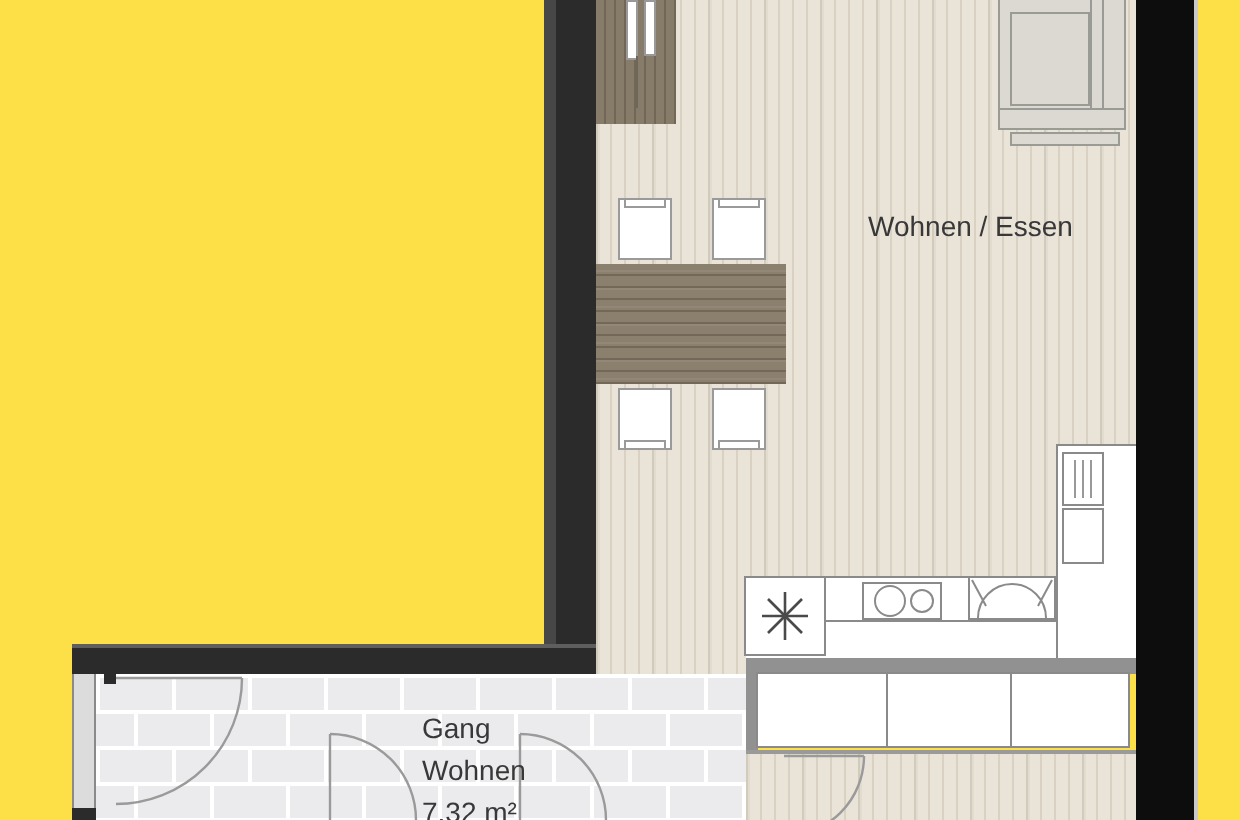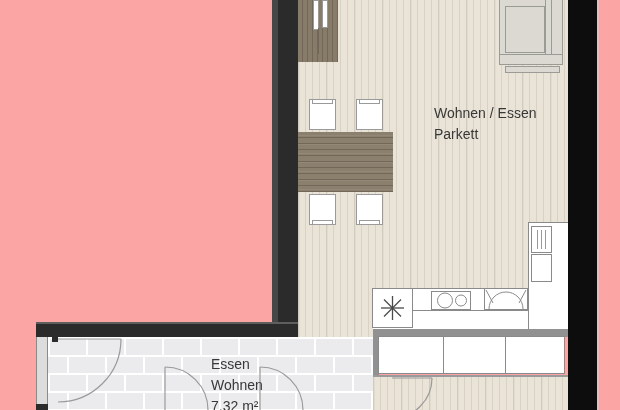--- a/index.html
+++ b/index.html
@@ -1,17 +1,17 @@
 <!DOCTYPE html>
 <html><head>
 <meta charset="utf-8">
 <style>
   html,body{margin:0;padding:0;background:#fff;}
   .stage{
-    position:relative;width:620px;height:410px;overflow:hidden;background:#fca5a5;
+    position:relative;width:620px;height:410px;overflow:hidden;background:#fde047;
     font-family:"Liberation Sans", sans-serif;
     text-decoration:underline;
   }
   .abs{position:absolute;}
 
   
   .floor-parquet{
     background-color:#e9e3d8;
     background-image:
       repeating-linear-gradient(90deg, rgba(0,0,0,0.035) 0 2px, transparent 2px 28px),
@@ -161,21 +161,20 @@
       <path d="M165,367 A43,43 0 0 1 208,410"></path>
       <path d="M260,367 L260,410"></path>
       <path d="M260,367 A43,43 0 0 1 303,410"></path>
       <path d="M392,378 L432,378"></path>
       <path d="M432,378 A40,40 0 0 1 392,418"></path>
     </g>
   </svg>
 
   <div class="abs room-label" style="left:434px;top:103px;">
     <div>Wohnen / Essen</div>
-    <div>Parkett</div>
   </div>
   <div class="abs room-label" style="left:211px;top:354px;">
-    <div>Essen</div>
+    <div>Gang</div>
     <div>Wohnen</div>
     <div>7,32 m²</div>
   </div>
 
 </div>
 
 </body></html>

